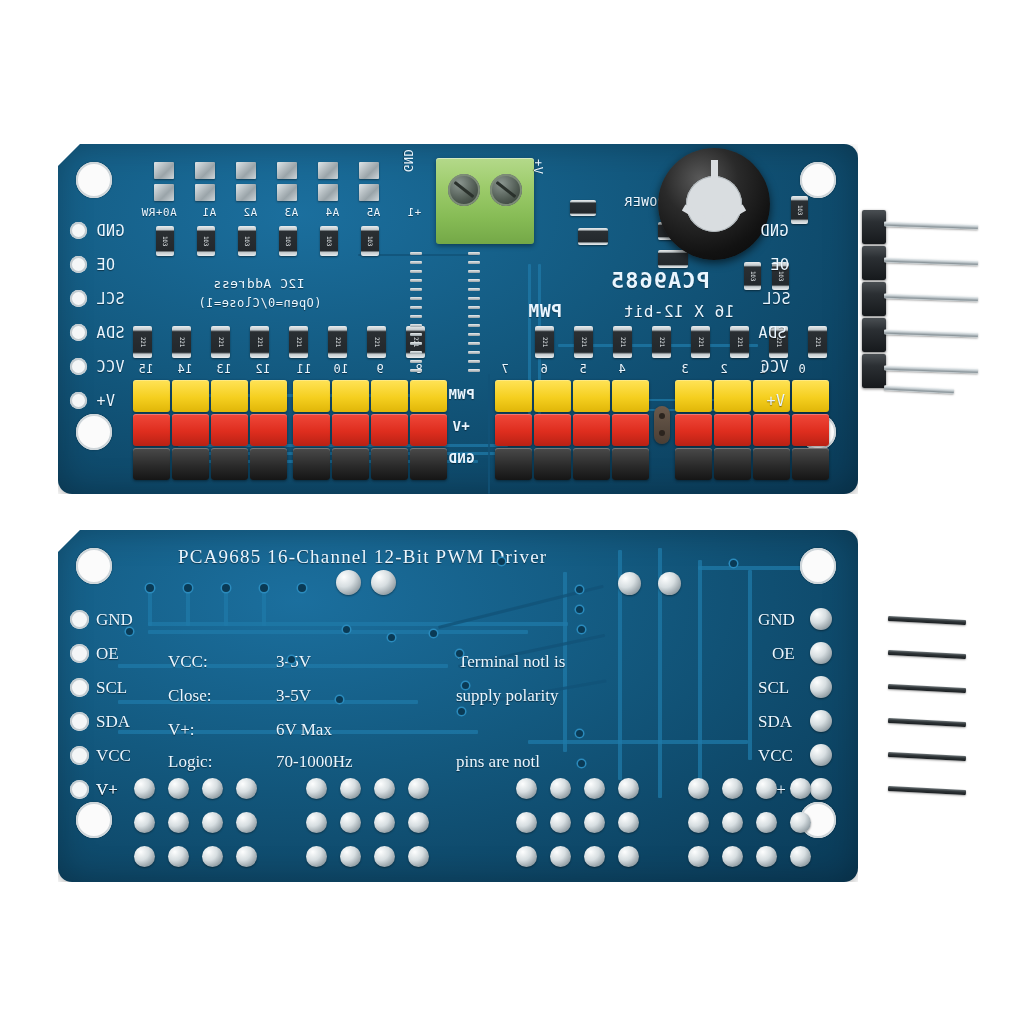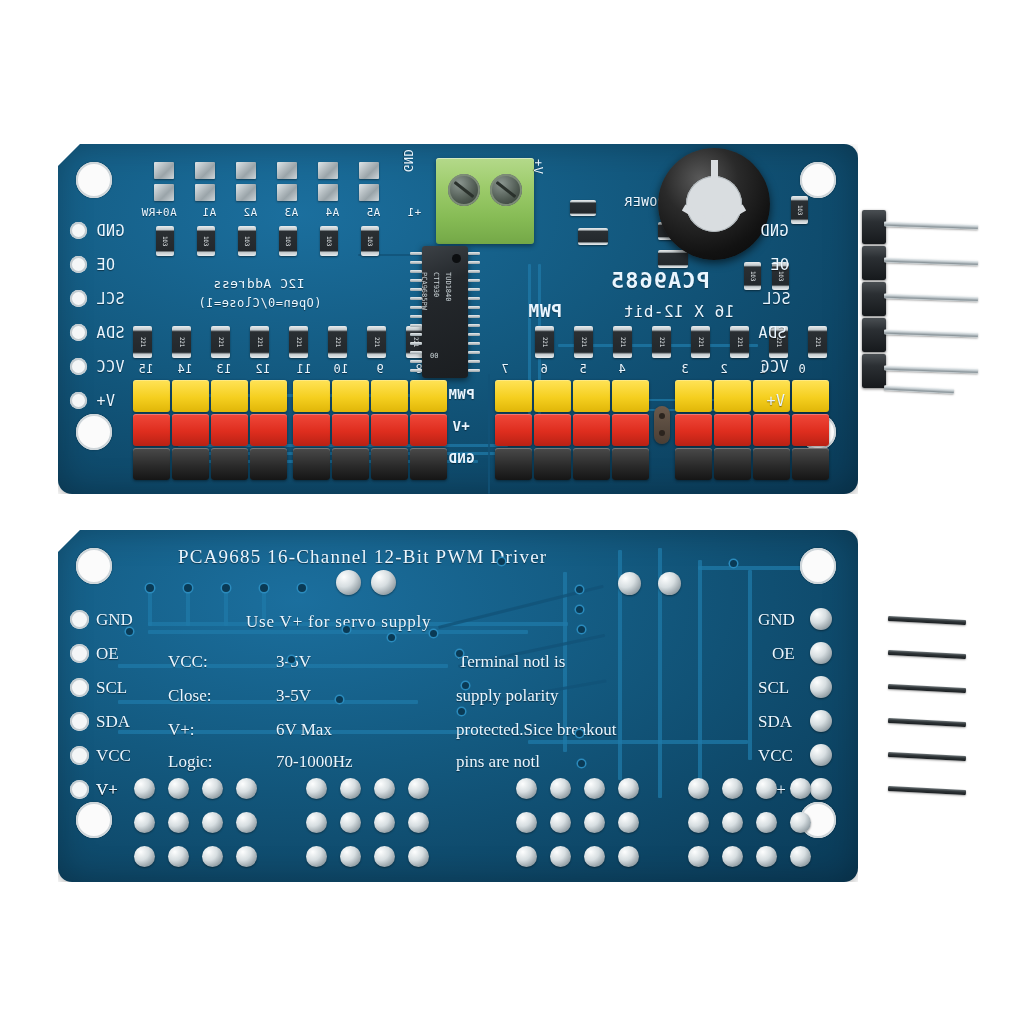--- a/index.html
+++ b/index.html
@@ -285,27 +285,20 @@
         <span>103</span>
       </div>
 
     <div class="cap" style="left:600px;top:4px;width:112px;height:112px;">
       <div class="captop" style="left:28px;top:28px;width:56px;height:56px;"></div>
       <div class="vent" style="left:53px;top:12px;width:7px;height:24px;"></div>
       <div class="vent" style="left:24px;top:62px;width:24px;height:7px;transform:rotate(30deg);"></div>
       <div class="vent" style="left:64px;top:62px;width:24px;height:7px;transform:rotate(-30deg);"></div>
     </div>
 
-    <div class="ic" style="left:364px;top:102px;width:46px;height:132px;">
-      <div class="icdot" style="left:30px;top:8px;"></div>
-      <div class="ictxt" style="left:6px;top:26px;transform:rotate(90deg);transform-origin:left top;">PCA9685PW</div>
-      <div class="ictxt" style="left:18px;top:26px;transform:rotate(90deg);transform-origin:left top;">CTT930</div>
-      <div class="ictxt" style="left:30px;top:26px;transform:rotate(90deg);transform-origin:left top;">TUD1840</div>
-      <div class="ictxt" style="left:8px;top:106px;">00</div>
-    </div>
     <div class="icleg" style="left:352px;top:108px;width:12px;height:3px;"></div>
     <div class="icleg" style="left:352px;top:117px;width:12px;height:3px;"></div>
     <div class="icleg" style="left:352px;top:126px;width:12px;height:3px;"></div>
     <div class="icleg" style="left:352px;top:135px;width:12px;height:3px;"></div>
     <div class="icleg" style="left:352px;top:144px;width:12px;height:3px;"></div>
     <div class="icleg" style="left:352px;top:153px;width:12px;height:3px;"></div>
     <div class="icleg" style="left:352px;top:162px;width:12px;height:3px;"></div>
     <div class="icleg" style="left:352px;top:171px;width:12px;height:3px;"></div>
     <div class="icleg" style="left:352px;top:180px;width:12px;height:3px;"></div>
     <div class="icleg" style="left:352px;top:189px;width:12px;height:3px;"></div>
@@ -435,34 +428,32 @@
     <div class="trace" style="left:640px;top:36px;width:120px;height:4px;"></div>
     <div class="trace" style="left:470px;top:210px;width:220px;height:4px;"></div>
 
     <div class="mhole" style="left:18px;top:18px;width:36px;height:36px;"></div>
     <div class="mhole" style="left:18px;top:272px;width:36px;height:36px;"></div>
     <div class="mhole" style="left:742px;top:18px;width:36px;height:36px;"></div>
     <div class="mhole" style="left:742px;top:272px;width:36px;height:36px;"></div>
 
     <div class="txtrow" style="left:120px;top:16px;font-size:19px;letter-spacing:1.2px;">PCA9685 16-Channel 12-Bit PWM Driver</div>
 
-    <div class="txtrow" style="left:188px;top:82px;font-size:17px;letter-spacing:.8px;">Use V+ for servo supply</div>
 
     <div class="txtrow" style="left:110px;top:122px;font-size:17px;">VCC:</div>
     <div class="txtrow" style="left:218px;top:122px;font-size:17px;">3-5V</div>
     <div class="txtrow" style="left:110px;top:156px;font-size:17px;">Close:</div>
     <div class="txtrow" style="left:218px;top:156px;font-size:17px;">3-5V</div>
     <div class="txtrow" style="left:110px;top:190px;font-size:17px;">V+:</div>
     <div class="txtrow" style="left:218px;top:190px;font-size:17px;">6V Max</div>
     <div class="txtrow" style="left:110px;top:222px;font-size:17px;">Logic:</div>
     <div class="txtrow" style="left:218px;top:222px;font-size:17px;">70-1000Hz</div>
 
     <div class="txtrow" style="left:400px;top:122px;font-size:17px;">Terminal notl is</div>
     <div class="txtrow" style="left:398px;top:156px;font-size:17px;">supply polarity</div>
-    <div class="txtrow" style="left:398px;top:190px;font-size:17px;">protected.Sice breakout</div>
     <div class="txtrow" style="left:398px;top:222px;font-size:17px;">pins are notl</div>
 
     <div class="padhole" style="left:12px;top:80px;width:19px;height:19px;"></div>
     <div class="padhole" style="left:12px;top:114px;width:19px;height:19px;"></div>
     <div class="padhole" style="left:12px;top:148px;width:19px;height:19px;"></div>
     <div class="padhole" style="left:12px;top:182px;width:19px;height:19px;"></div>
     <div class="padhole" style="left:12px;top:216px;width:19px;height:19px;"></div>
     <div class="padhole" style="left:12px;top:250px;width:19px;height:19px;"></div>
 
     <div class="txtrow" style="left:38px;top:80px;font-size:17px;">GND</div>

